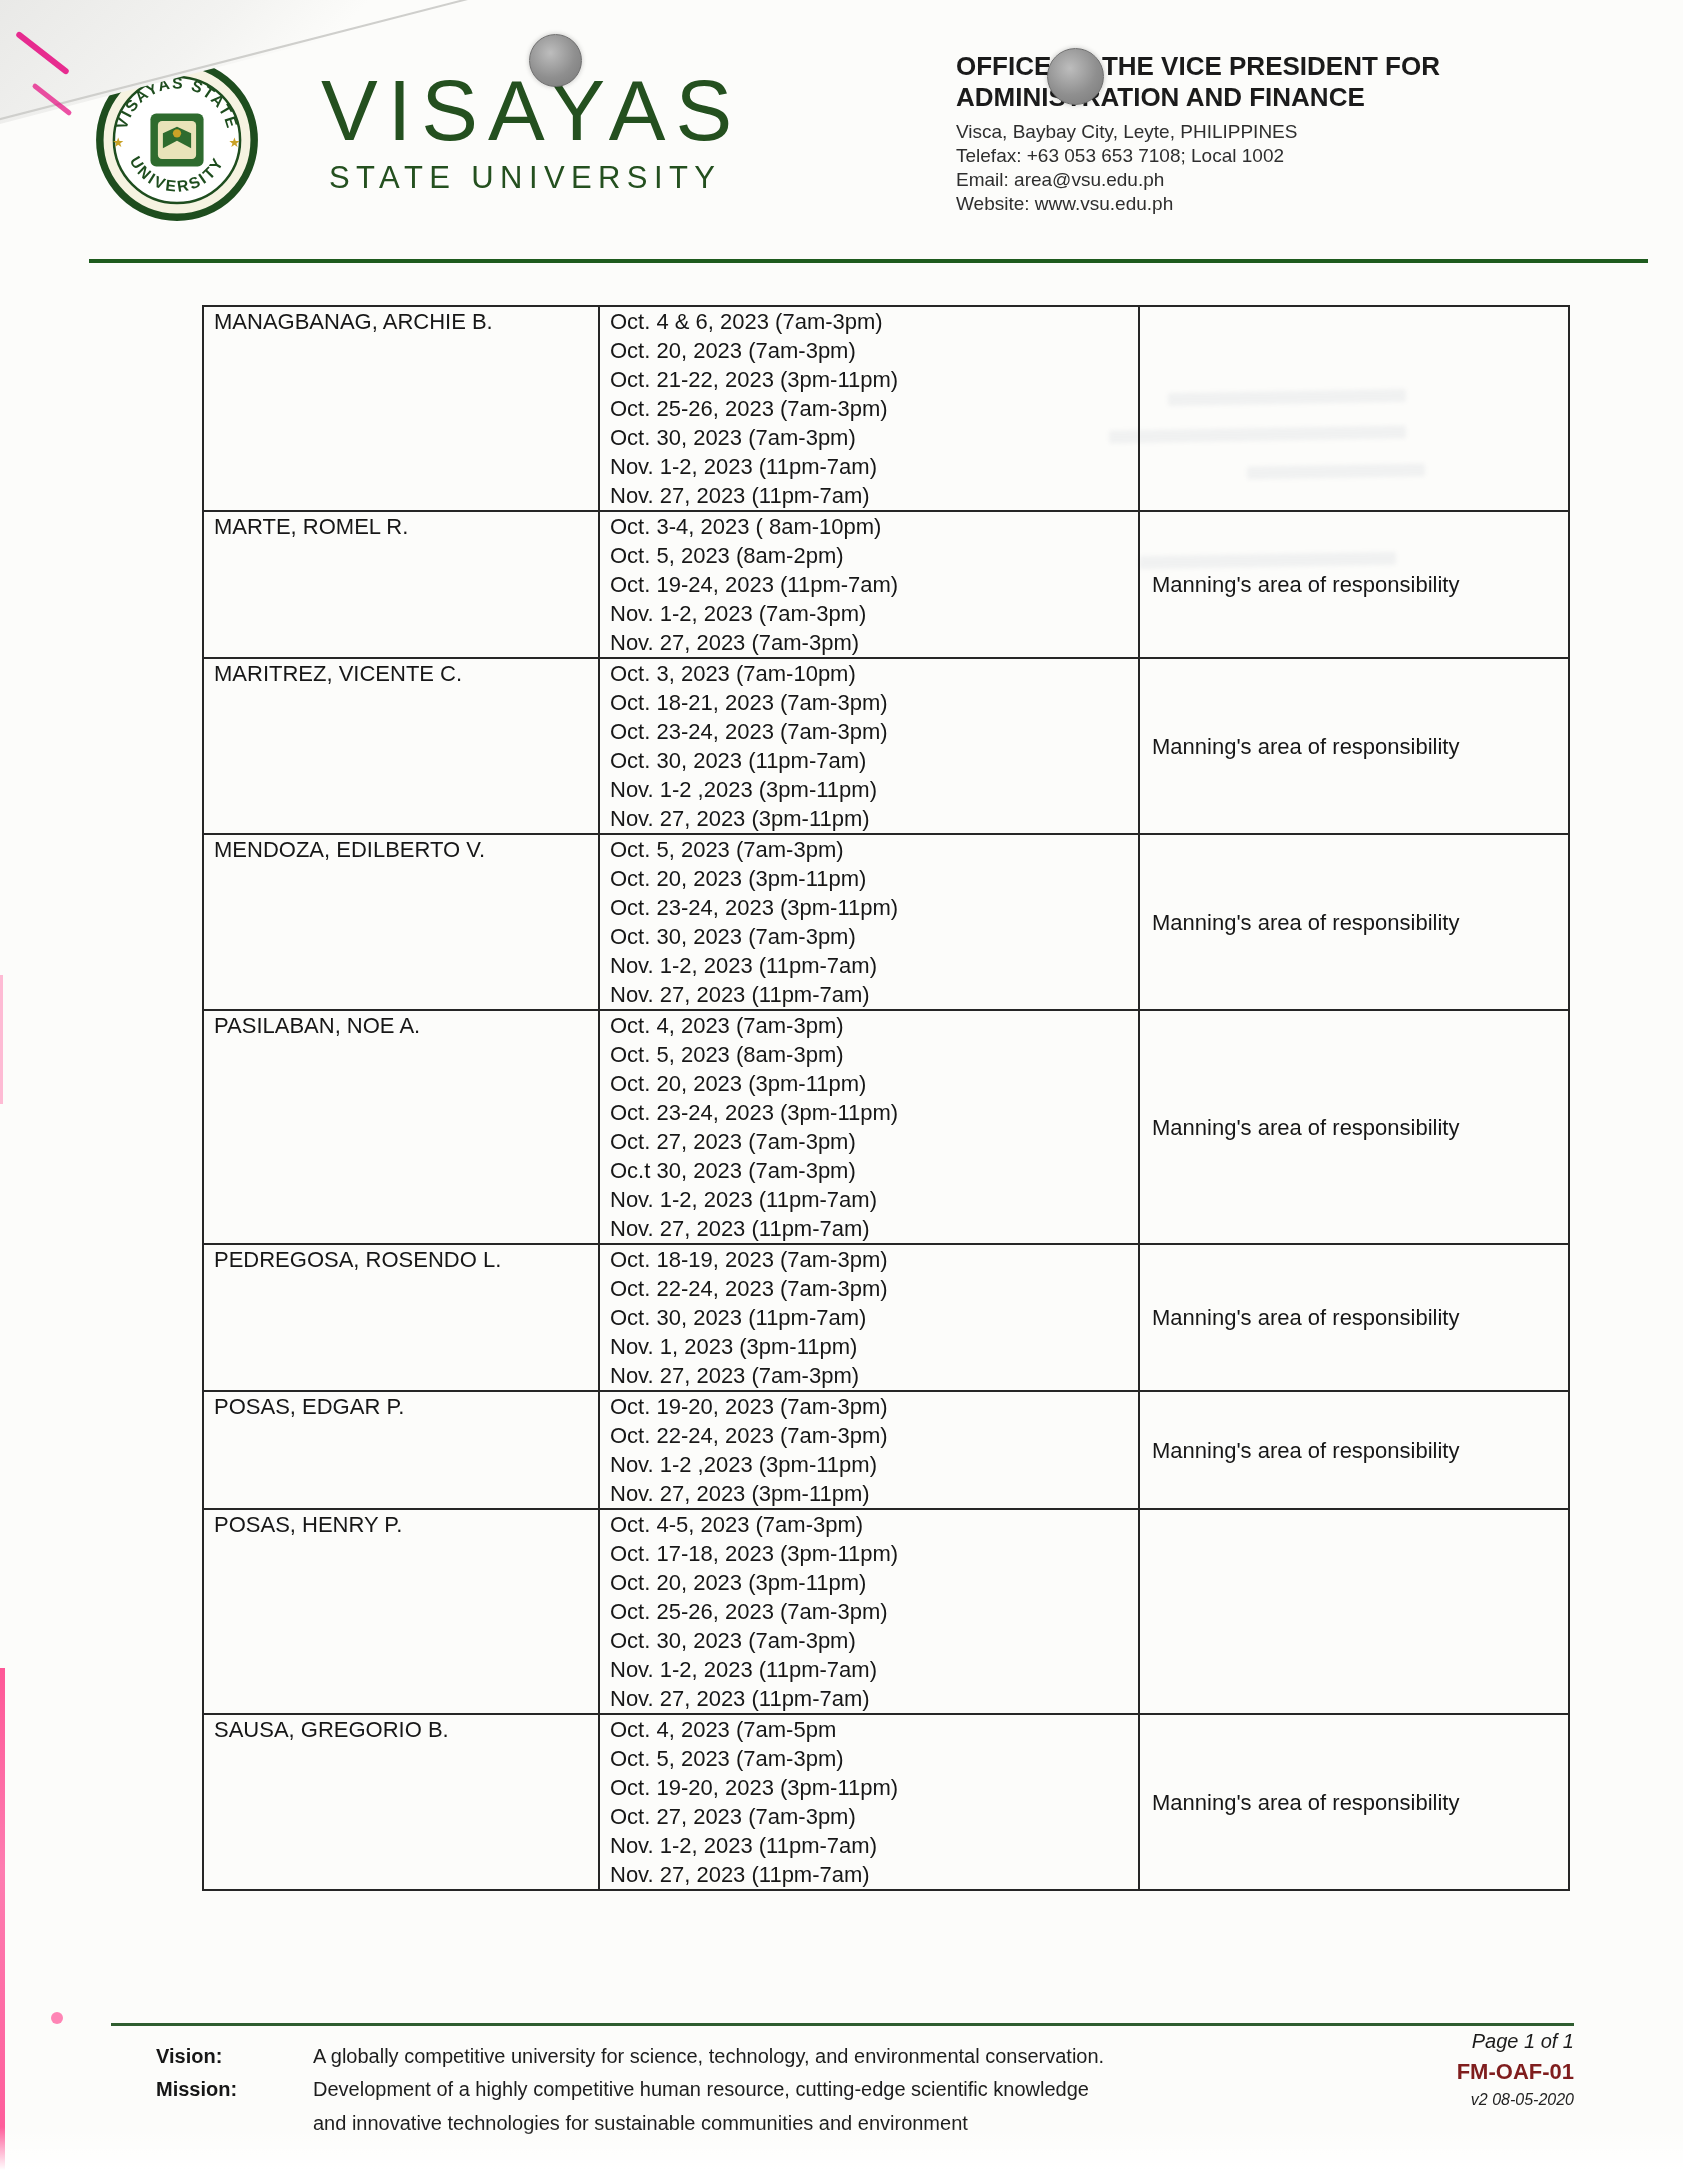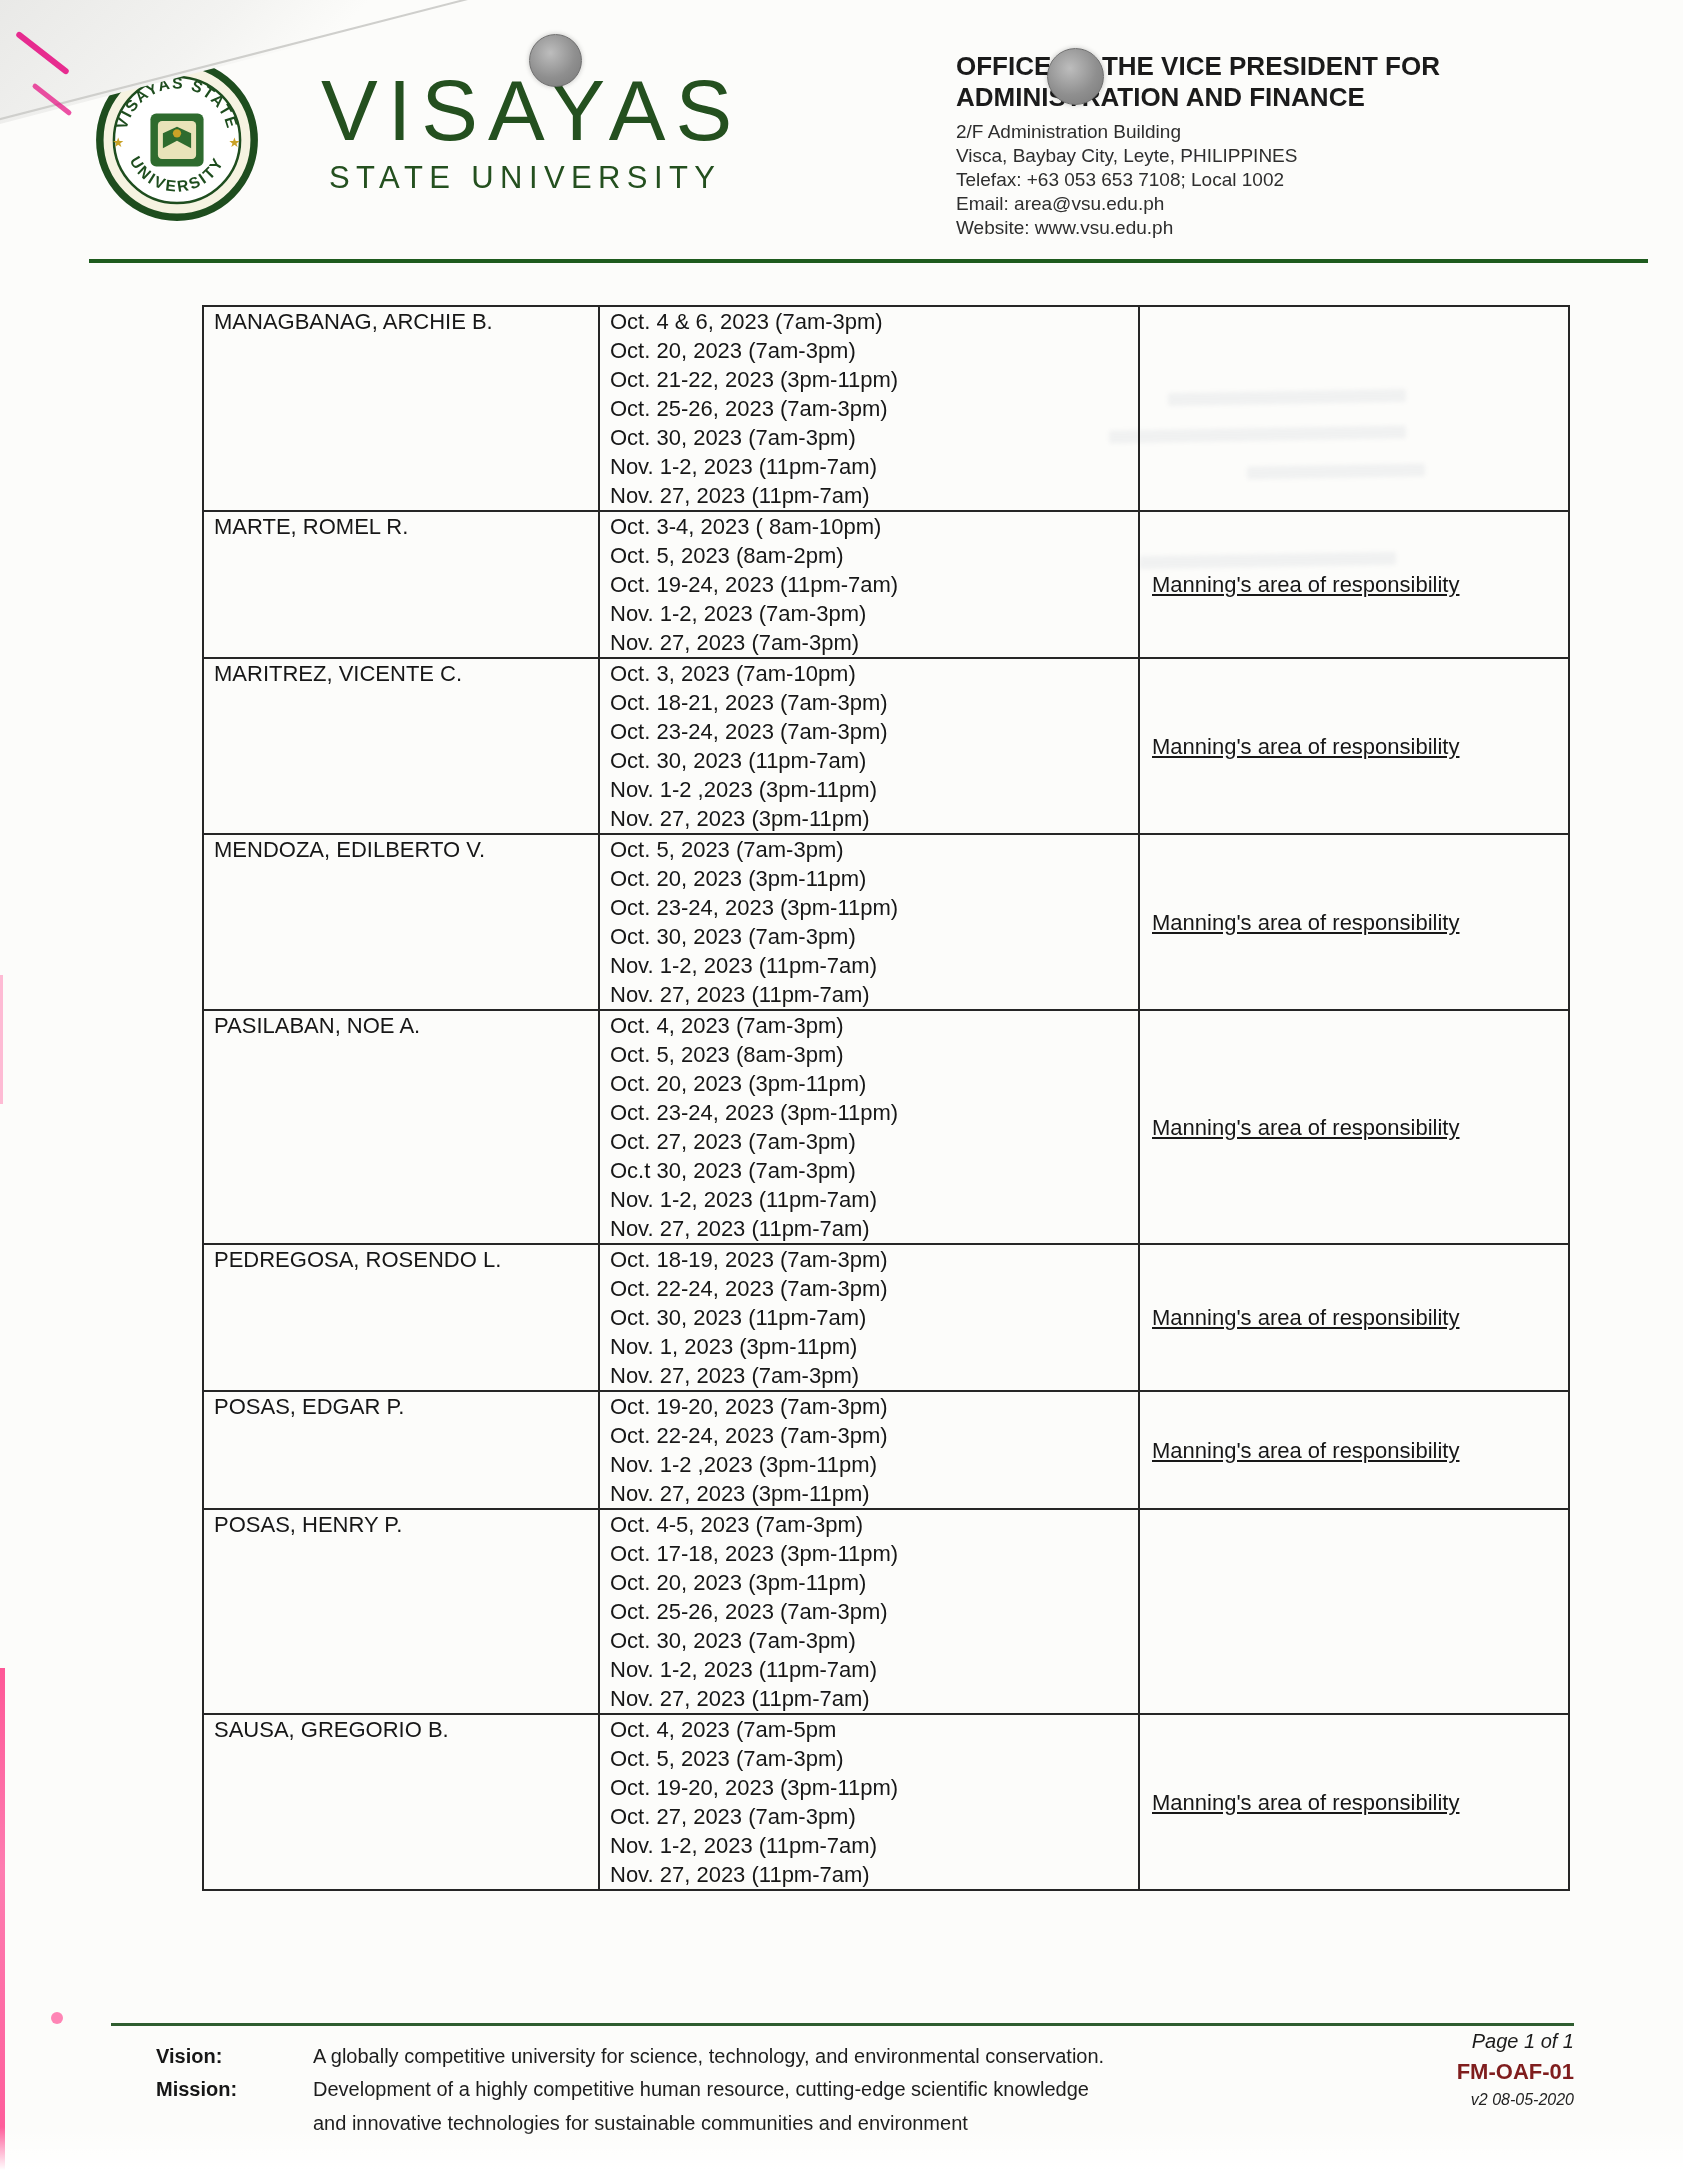--- a/index.html
+++ b/index.html
@@ -90,21 +90,21 @@
   .sched-table {
     position: absolute; top: 305px; left: 202px; width: 1305px;
     border-collapse: collapse; table-layout: fixed; z-index: 2;
   }
   .sched-table td {
     border: 2px solid #262626; vertical-align: top;
     padding: 0 10px; font-size: 22px; line-height: 29px; color: #171717; margin-top: 32px;
   }
   .col-name { width: 396px; }
   .col-sched { width: 540px; }
-  .col-remark { width: 430px; vertical-align: middle !important; padding-left: 12px !important; text-decoration: underline; }
+  .col-remark { width: 430px; vertical-align: middle !important; padding-left: 12px !important; }
 
   
   .footer-rule {
     position: absolute; top: 2023px; left: 111px; width: 1463px; height: 3px;
     background: #2f5d2f; z-index: 2;
   }
   .f-label { position: absolute; left: 156px; font-size: 20px; font-weight: bold; color: #161616; z-index: 2; }
   .f-text  { position: absolute; left: 313px; font-size: 20px; color: #1d1d1d; z-index: 2; white-space: nowrap; }
   .f-vision-label  { top: 2045px; }
   .f-vision-text   { top: 2045px; }
@@ -158,21 +158,20 @@
 
   <div class="wordmark">
     <div class="uni-name">VISAYAS</div>
     <div class="uni-sub">STATE UNIVERSITY</div>
   </div>
 
   <div class="office-block">
     <div class="office-title">OFFICE OF THE VICE PRESIDENT FOR</div>
     <div class="office-title">ADMINISTRATION AND FINANCE</div>
     <div class="office-details">
-      <div>2/F Administration Building</div>
       <div>Visca, Baybay City, Leyte, PHILIPPINES</div>
       <div>Telefax: +63 053 653 7108; Local 1002</div>
       <div>Email: area@vsu.edu.ph</div>
       <div>Website: www.vsu.edu.ph</div>
     </div>
   </div>
 
   <div class="green-rule"></div>
 
   <table class="sched-table">

